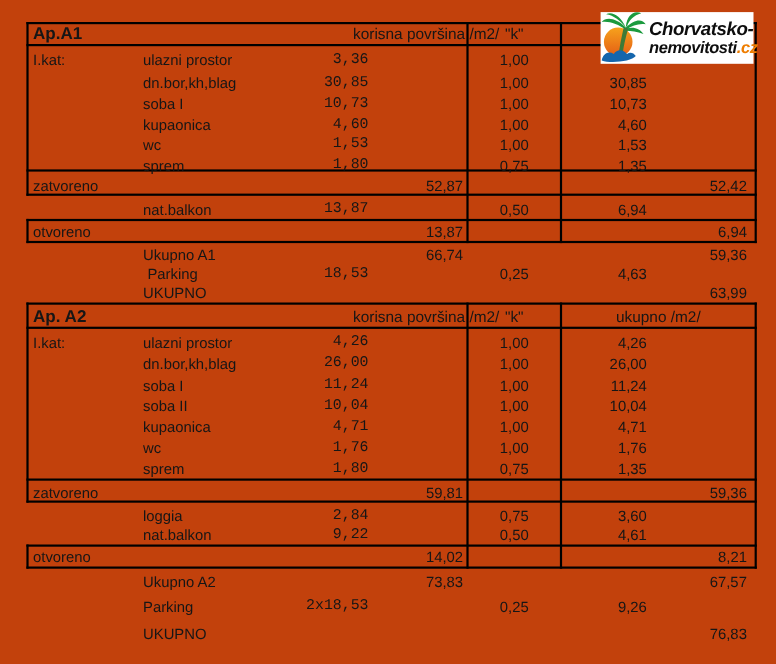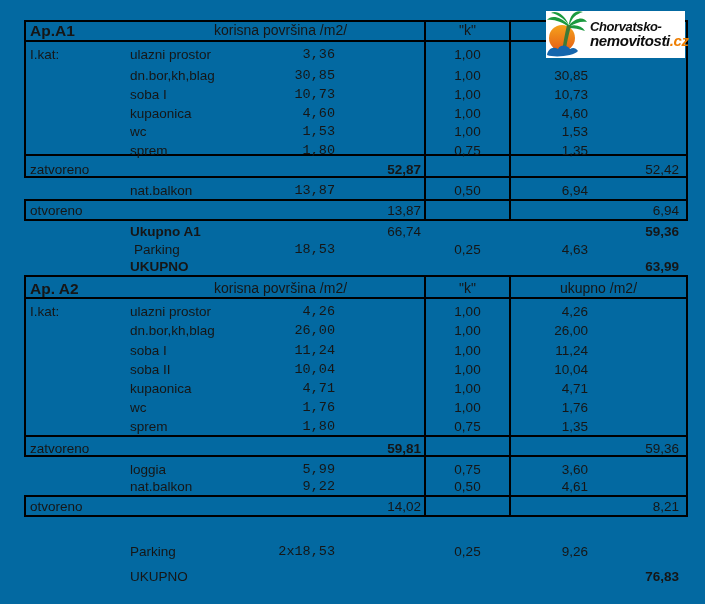--- a/index.html
+++ b/index.html
@@ -1,49 +1,49 @@
 <!DOCTYPE html>
 <html><head>
 <meta charset="utf-8">
 <style>
   html,body{margin:0;padding:0;background:#fff;}
   .page{
-    position:relative;width:705px;height:604px;background:#0369a1;
+    position:relative;width:705px;height:604px;background:#c2410c;
     font-family:"Liberation Sans","DejaVu Sans",sans-serif;
     color:#161616;font-size:13.5px;overflow:hidden;
   }
   
   .hl,.vl{position:absolute;background:#000;}
   .hl{height:2px;}
   .vl{width:2px;}
   
   .row{position:absolute;left:24px;width:662px;}
   .row span{position:absolute;white-space:nowrap;}
   .lb1{left:6px;text-align:center;}                                         
   .nm{left:106px;}                                        
   .v2{left:106px;width:205px;text-align:right;font-family:Liberation Mono, monospace;}           
   .v3{left:106px;width:291px;text-align:right;}           
   .kc{left:401px;width:85px;text-align:center;}           
   .v5m{left:486px;width:78px;text-align:right;}           
   .v5f{left:486px;width:169px;text-align:right;}          
-  .hdr-area{left:190px;width:240px;text-align:left;font-size:14px;}
+  .hdr-area{left:190px;width:240px;text-align:right;font-size:14px;}
   .hdr-total{left:486px;width:177px;text-align:center;font-size:14px;}
   .ttl{left:6px;font-weight:bold;font-size:15.5px;}
-  .b{font-weight:bold;}
+  .b{font-weight:normal;}
   
   .logo{
     position:absolute;left:546px;top:11px;width:139px;height:47px;
     background:#ffffff;display:flex;align-items:center;z-index:5;
   }
   .logo-icon{flex:0 0 auto;}
   .logo-text{
     margin-left:2px;font-style:italic;font-weight:bold;
     line-height:1.02;letter-spacing:-0.4px;color:#0d0d0d;
   }
-  .l1{font-size:13px;}
+  .l1{font-size:17px;}
   .l2{font-size:15px;}
   .tld{color:#ee7d00;margin-top:42px;}
 </style>
 </head>
 <body>
 
 <div class="page">
 
   <div class="hl" style="left:24px;top:20px;width:664px"></div>
   <div class="hl" style="left:24px;top:40px;width:664px"></div>
@@ -199,37 +199,42 @@
   </div>
 
   <div class="row" style="top:439px;height:20px;line-height:20px">
     <span class="lb1">zatvoreno</span>
     <span class="v3 b">59,81</span>
     <span class="v5f">59,36</span>
   </div>
 
   <div class="row" style="top:460px;height:20px;line-height:20px">
     <span class="nm">loggia</span>
-    <span class="v2">5,99</span>
+    <span class="v2">2,84</span>
     <span class="kc">0,75</span>
     <span class="v5m">3,60</span>
   </div>
   <div class="row" style="top:477px;height:20px;line-height:20px">
     <span class="nm">nat.balkon</span>
     <span class="v2">9,22</span>
     <span class="kc">0,50</span>
     <span class="v5m">4,61</span>
   </div>
 
   <div class="row" style="top:497px;height:20px;line-height:20px">
     <span class="lb1">otvoreno</span>
     <span class="v3">14,02</span>
     <span class="v5f">8,21</span>
   </div>
 
+  <div class="row" style="top:520px;height:20px;line-height:20px">
+    <span class="nm b">Ukupno A2</span>
+    <span class="v3">73,83</span>
+    <span class="v5f b">67,57</span>
+  </div>
   <div class="row" style="top:542px;height:20px;line-height:20px">
     <span class="nm">Parking</span>
     <span class="v2">2x18,53</span>
     <span class="kc">0,25</span>
     <span class="v5m">9,26</span>
   </div>
   <div class="row" style="top:567px;height:20px;line-height:20px">
     <span class="nm">UKUPNO</span>
     <span class="v5f b">76,83</span>
   </div>

